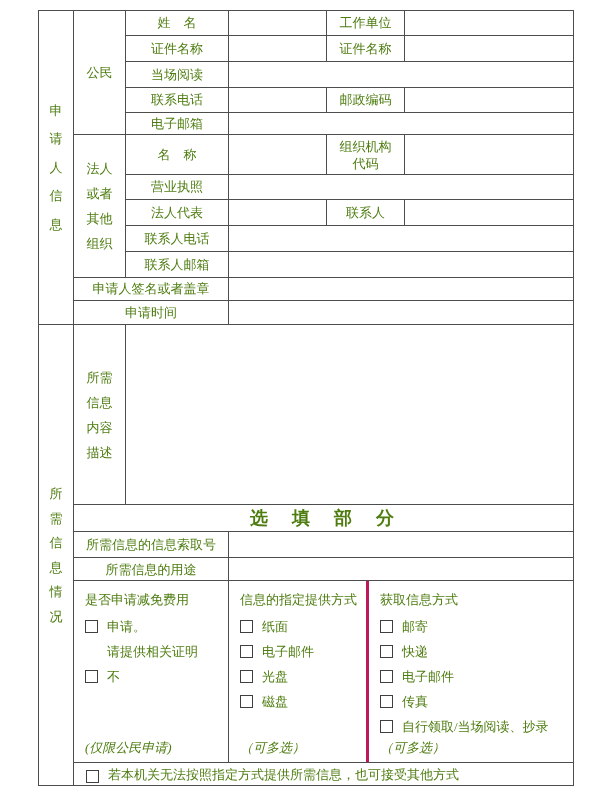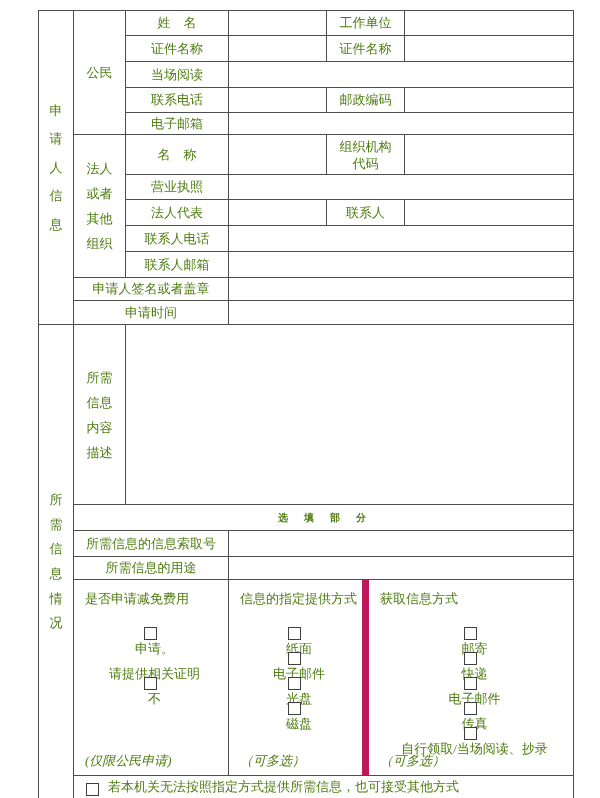--- a/index.html
+++ b/index.html
@@ -7,30 +7,30 @@
         font-family:"Liberation Serif","DejaVu Serif",serif;color:#2a2a2a;}
   table.form{position:absolute;left:38px;top:10px;width:535px;border-collapse:collapse;table-layout:fixed;}
   td{border:1px solid #4d4d4d;padding:1px 2px;font-size:13px;color:#4d7c0f;
      text-align:center;vertical-align:middle;line-height:1.35;}
   td.blank{background:#ffffff;}
   .vstack{display:flex;flex-direction:column;align-items:center;justify-content:center;height:100%;}
   .vstack.g11{gap:11px;}
   .vstack.g7{gap:7px;}
   .lines2 span{display:block;line-height:17px;}
   .lines4 span{display:block;line-height:25px;}
-  td.opt-head{font-weight:bold;font-size:10px;letter-spacing:3px;}
+  td.opt-head{font-weight:bold;font-size:18px;letter-spacing:3px;}
   td.nopad{padding:0;}
   .cbx-wrap{display:flex;width:100%;height:100%;align-items:stretch;}
   .cbx-col{box-sizing:border-box;display:flex;flex-direction:column;text-align:left;
            padding:7px 4px 5px 11px;}
   .cbx-col.c1{width:155px;border-right:1px solid #4d4d4d;}
-  .cbx-col.c2{width:140px;border-right:7px solid #be185d;}
+  .cbx-col.c2{width:140px;border-right:3px solid #be185d;}
   .cbx-col.c3{flex:1;}
-  .opt-title{height:24px;line-height:24px;margin-bottom:16px;}
-  .opt{display:flex;align-items:center;height:25px;flex-direction:column;}
+  .opt-title{height:24px;line-height:24px;margin-bottom:2px;}
+  .opt{display:flex;align-items:center;height:25px;}
   .cbx{width:11px;height:11px;border:1px solid #3f3f3f;margin-right:9px;flex:none;background:#fff;}
   .cbx.hidden{border-color:transparent;}
   .spacer{flex:1;}
   .note{height:18px;line-height:18px;font-style:italic;}
   .footer-line{display:flex;align-items:flex-end;height:100%;padding-left:12px;box-sizing:border-box;
                text-align:left;}
 </style>
 </head>
 <body>
 

